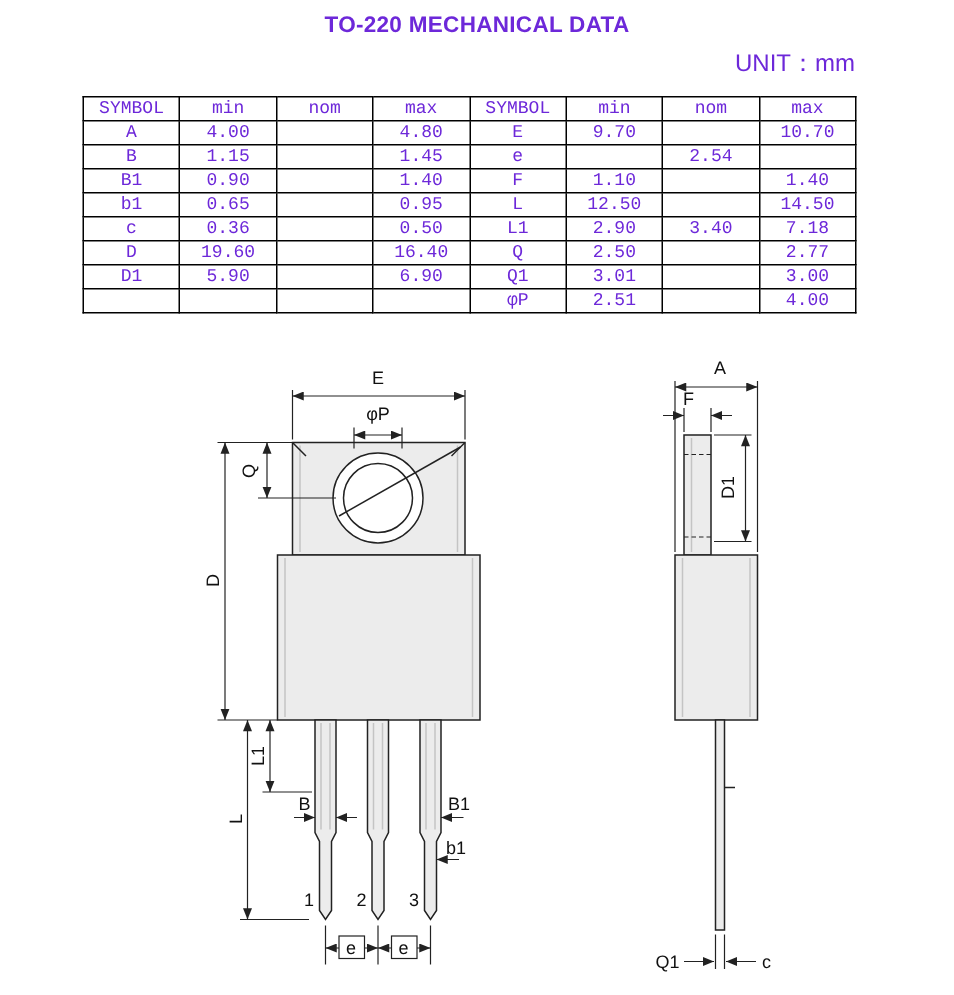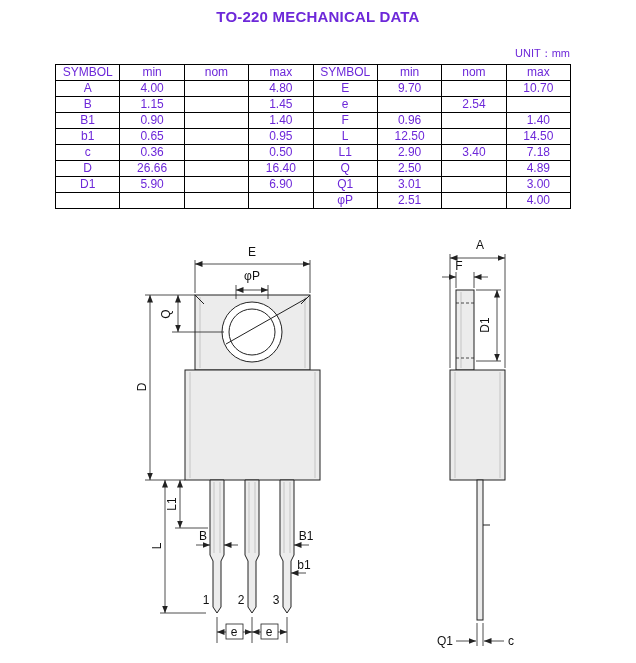--- a/index.html
+++ b/index.html
@@ -1,19 +1,19 @@
 <!DOCTYPE html>
 <html><head>
 <meta charset="utf-8">
 <style>
   html,body{margin:0;padding:0;background:#fff;}
   .page{position:relative;width:636px;height:663px;background:#ffffff;font-family:"Liberation Sans",sans-serif;color:#6d28d9;overflow:hidden;}
   .title{position:absolute;top:8px;left:0;width:100%;text-align:center;font-size:15px;font-weight:bold;letter-spacing:.2px;}
-  .unit{position:absolute;top:46px;right:66px;font-size:11px;}
-  table.dims{position:absolute;top:64px;left:55px;width:516px;border-collapse:collapse;table-layout:fixed;font-size:12px;}
+  .unit{position:absolute;top:32px;right:66px;font-size:16px;}
+  table.dims{position:absolute;top:64px;left:55px;width:516px;border-collapse:collapse;table-layout:fixed;font-size:12px;font-family:Liberation Mono, monospace;}
   table.dims th,table.dims td{border:1px solid #000;font-weight:normal;text-align:center;height:15px;padding:0 2px;line-height:15px;overflow:hidden;white-space:nowrap;}
   svg.draw{position:absolute;top:233px;left:0;}
   svg.draw text{font-family:"Liberation Sans",sans-serif;font-size:12px;fill:#111;stroke:none;}
   .part{fill:#ececec;stroke:#222;stroke-width:1;}
   .hole{fill:#ffffff;stroke:#222;stroke-width:1;}
   .edge{stroke:#222;stroke-width:1;fill:none;}
   .shade{stroke:#c4c4c4;stroke-width:1;fill:none;}
   .dim{stroke:#222;stroke-width:.8;fill:none;}
   .ebox{fill:#ffffff;stroke:#222;stroke-width:.8;}
 </style>
@@ -58,21 +58,21 @@
           <td></td>
           <td>2.54</td>
           <td></td>
         </tr>
         <tr>
           <td>B1</td>
           <td>0.90</td>
           <td></td>
           <td>1.40</td>
           <td>F</td>
-          <td>0.96</td>
+          <td>1.10</td>
           <td></td>
           <td>1.40</td>
         </tr>
         <tr>
           <td>b1</td>
           <td>0.65</td>
           <td></td>
           <td>0.95</td>
           <td>L</td>
           <td>12.50</td>
@@ -84,27 +84,27 @@
           <td>0.36</td>
           <td></td>
           <td>0.50</td>
           <td>L1</td>
           <td>2.90</td>
           <td>3.40</td>
           <td>7.18</td>
         </tr>
         <tr>
           <td>D</td>
-          <td>26.66</td>
+          <td>19.60</td>
           <td></td>
           <td>16.40</td>
           <td>Q</td>
           <td>2.50</td>
           <td></td>
-          <td>4.89</td>
+          <td>2.77</td>
         </tr>
         <tr>
           <td>D1</td>
           <td>5.90</td>
           <td></td>
           <td>6.90</td>
           <td>Q1</td>
           <td>3.01</td>
           <td></td>
           <td>3.00</td>

